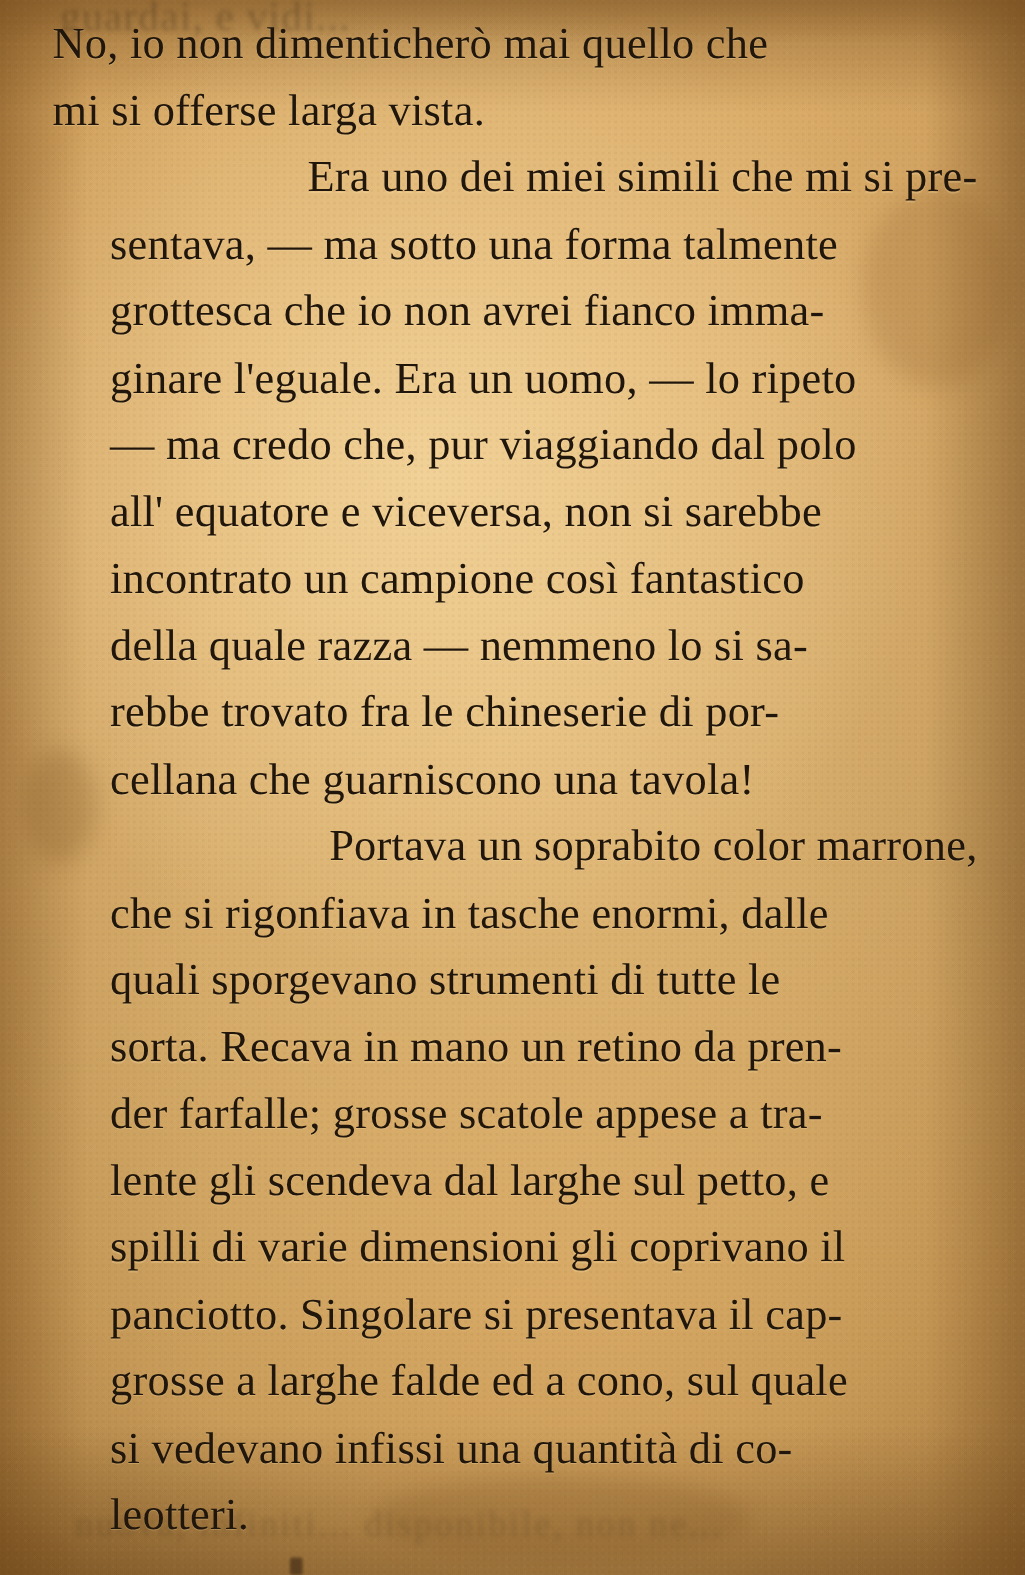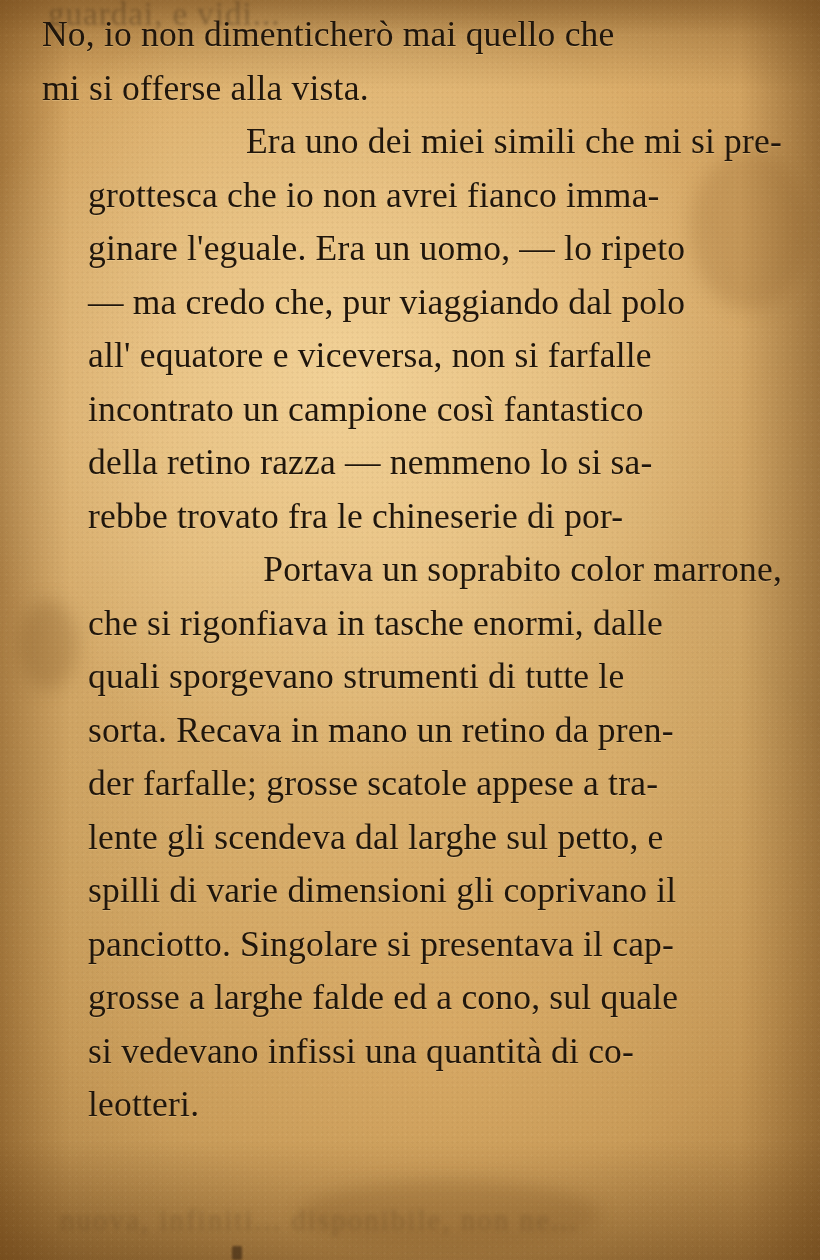--- a/index.html
+++ b/index.html
@@ -150,51 +150,55 @@
 
   <div class="ghost-line">guardai, e vidi...</div>
 
   <div id="text-block">
 
     <p class="para first">
       <span class="lines">
         <span class="ln j">
             <span>No, io non dimenticherò mai quello che</span>
           </span>
-        <span class="ln"><span>mi si offerse alla vista.</span></span>
+        <span class="ln"><span>mi si offerse larga vista.</span></span>
       </span>
     </p>
 
     <p class="para">
       <span class="lines">
         <span class="ln j">
             <span class="ind"></span>
             <span>Era uno dei miei simili che mi si pre-</span>
           </span>
         <span class="ln j">
+            <span>sentava, — ma sotto una forma talmente</span>
+          </span>
+        <span class="ln j">
             <span>grottesca che io non avrei fianco imma-</span>
           </span>
         <span class="ln j">
             <span>ginare l'eguale. Era un uomo, — lo ripeto</span>
           </span>
         <span class="ln j">
             <span>— ma credo che, pur viaggiando dal polo</span>
           </span>
         <span class="ln j">
-            <span>all' equatore e viceversa, non si farfalle</span>
+            <span>all' equatore e viceversa, non si sarebbe</span>
           </span>
         <span class="ln j">
             <span>incontrato un campione così fantastico</span>
           </span>
         <span class="ln j">
-            <span>della retino razza — nemmeno lo si sa-</span>
+            <span>della quale razza — nemmeno lo si sa-</span>
           </span>
         <span class="ln j">
             <span>rebbe trovato fra le chineserie di por-</span>
           </span>
+        <span class="ln"><span>cellana che guarniscono una tavola!</span></span>
       </span>
     </p>
 
     <p class="para">
       <span class="lines">
         <span class="ln j">
             <span class="ind"></span>
             <span>Portava un soprabito color marrone,</span>
           </span>
         <span class="ln j">

